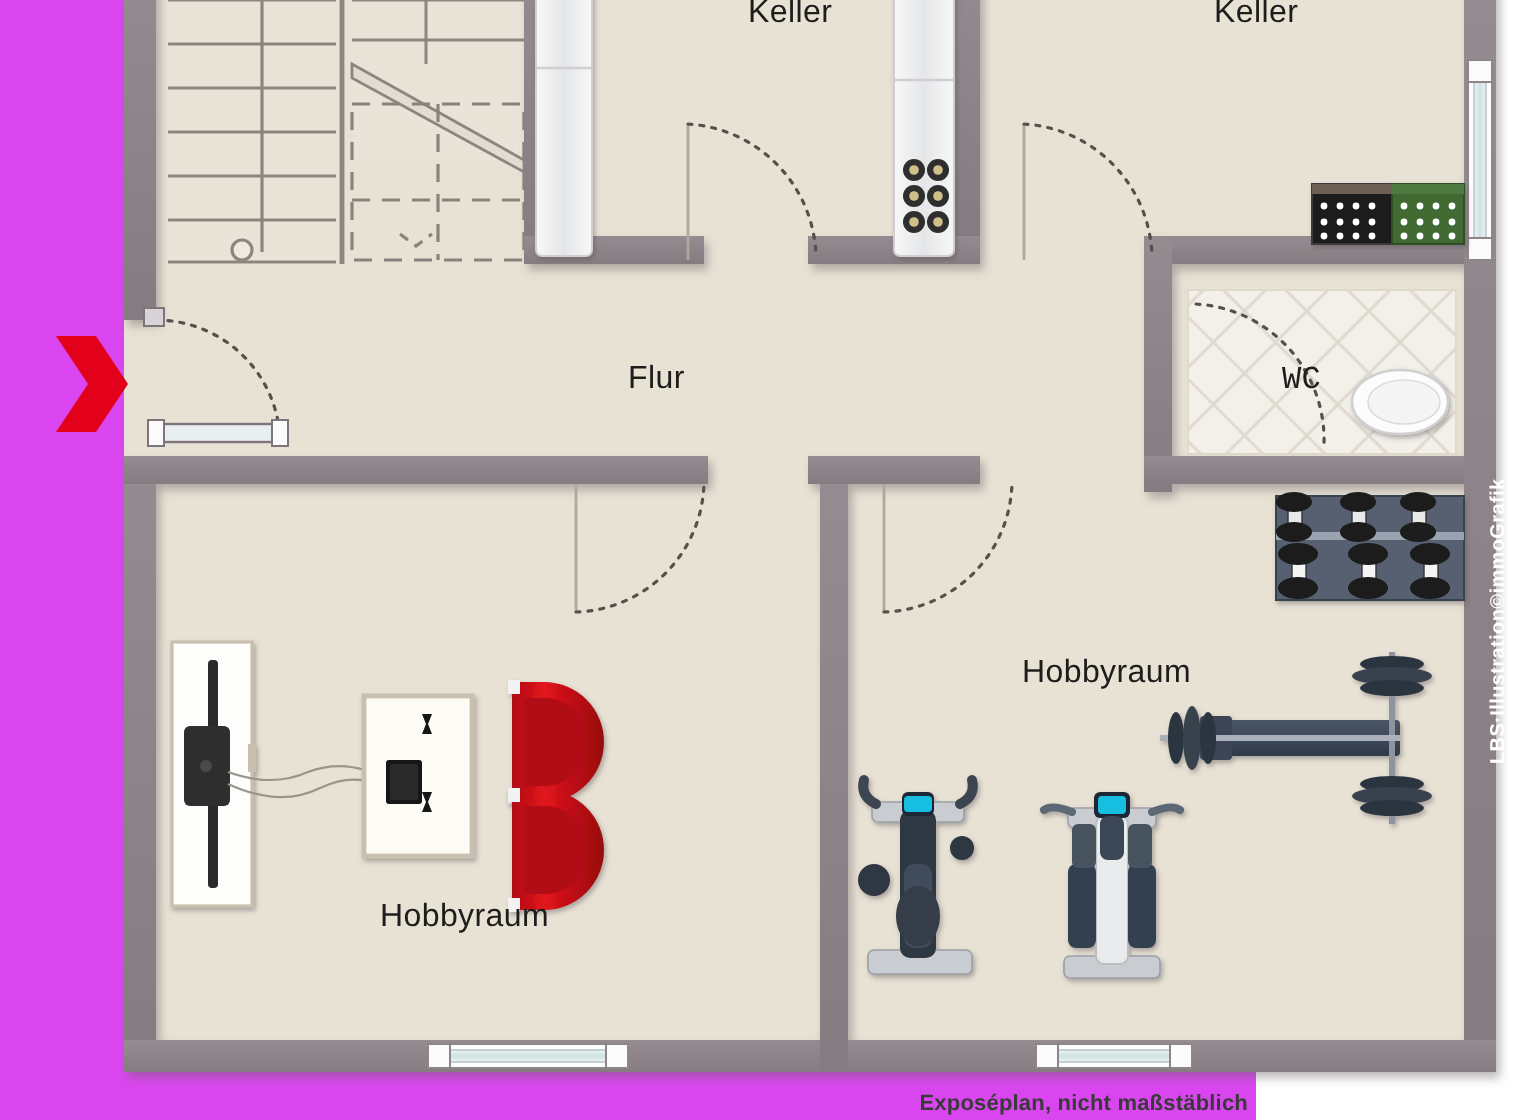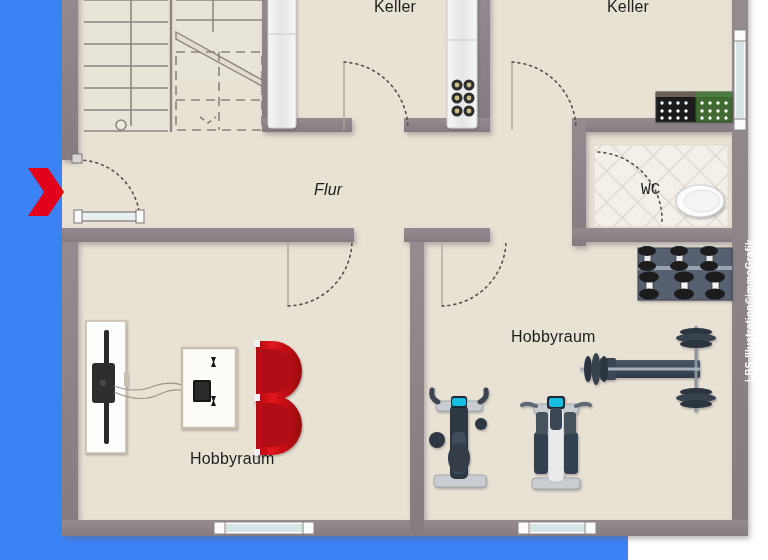--- a/index.html
+++ b/index.html
@@ -1,18 +1,18 @@
 <!DOCTYPE html>
 <html><head>
 <meta charset="utf-8">
 <style>
   html,body{margin:0;padding:0;background:#ffffff;}
   body{width:768px;height:560px;overflow:hidden;
        font-family:"Liberation Sans","DejaVu Sans",sans-serif;}
-  #stage{position:relative;width:628px;height:560px;background:#3b82f6;}
+  #stage{position:relative;width:628px;height:560px;background:#d946ef;}
   svg.plan{position:absolute;left:0;top:0;width:768px;height:560px;display:block;}
   .lbl{position:absolute;font-family:"Liberation Sans","DejaVu Sans",sans-serif;
        color:#1d1d1b;white-space:nowrap;}
   .room-label{font-size:16px;font-weight:400;letter-spacing:.2px;}
   .footnote{position:absolute;right:4px;bottom:2px;font-size:11px;font-weight:bold;
             color:#3a3a3a;letter-spacing:.1px;}
   .watermark{position:absolute;font-size:10px;font-weight:bold;color:#ffffff;
              letter-spacing:.2px;transform-origin:left top;}
 </style>
 </head>
@@ -374,21 +374,22 @@
       <rect x="254" y="449" width="6" height="7" fill="#f2f2f2"></rect>
     </g>
 
     <g>
       <path d="M28 168 L48 168 L64 192 L48 216 L28 216 L44 192 Z" fill="#e2001a"></path>
     </g>
   </svg>
 
   <div class="lbl room-label" style="left:374px;top:-2px;">Keller</div>
   <div class="lbl room-label" style="left:607px;top:-2px;">Keller</div>
-  <div class="lbl room-label" style="left:314px;top:181px;font-style:italic;">Flur</div>
+  <div class="lbl room-label" style="left:314px;top:181px;">Flur</div>
   <div class="lbl room-label" style="left:641px;top:181px;font-family:Liberation Mono, monospace;">WC</div>
   <div class="lbl room-label" style="left:190px;top:450px;">Hobbyraum</div>
   <div class="lbl room-label" style="left:511px;top:328px;">Hobbyraum</div>
 
   <div class="watermark" style="left:744px;top:382px;transform:rotate(-90deg);">LBS·Illustration©immoGrafik</div>
 
+  <div class="footnote">Exposéplan, nicht maßstäblich</div>
 
 </div>
 
 </body></html>

